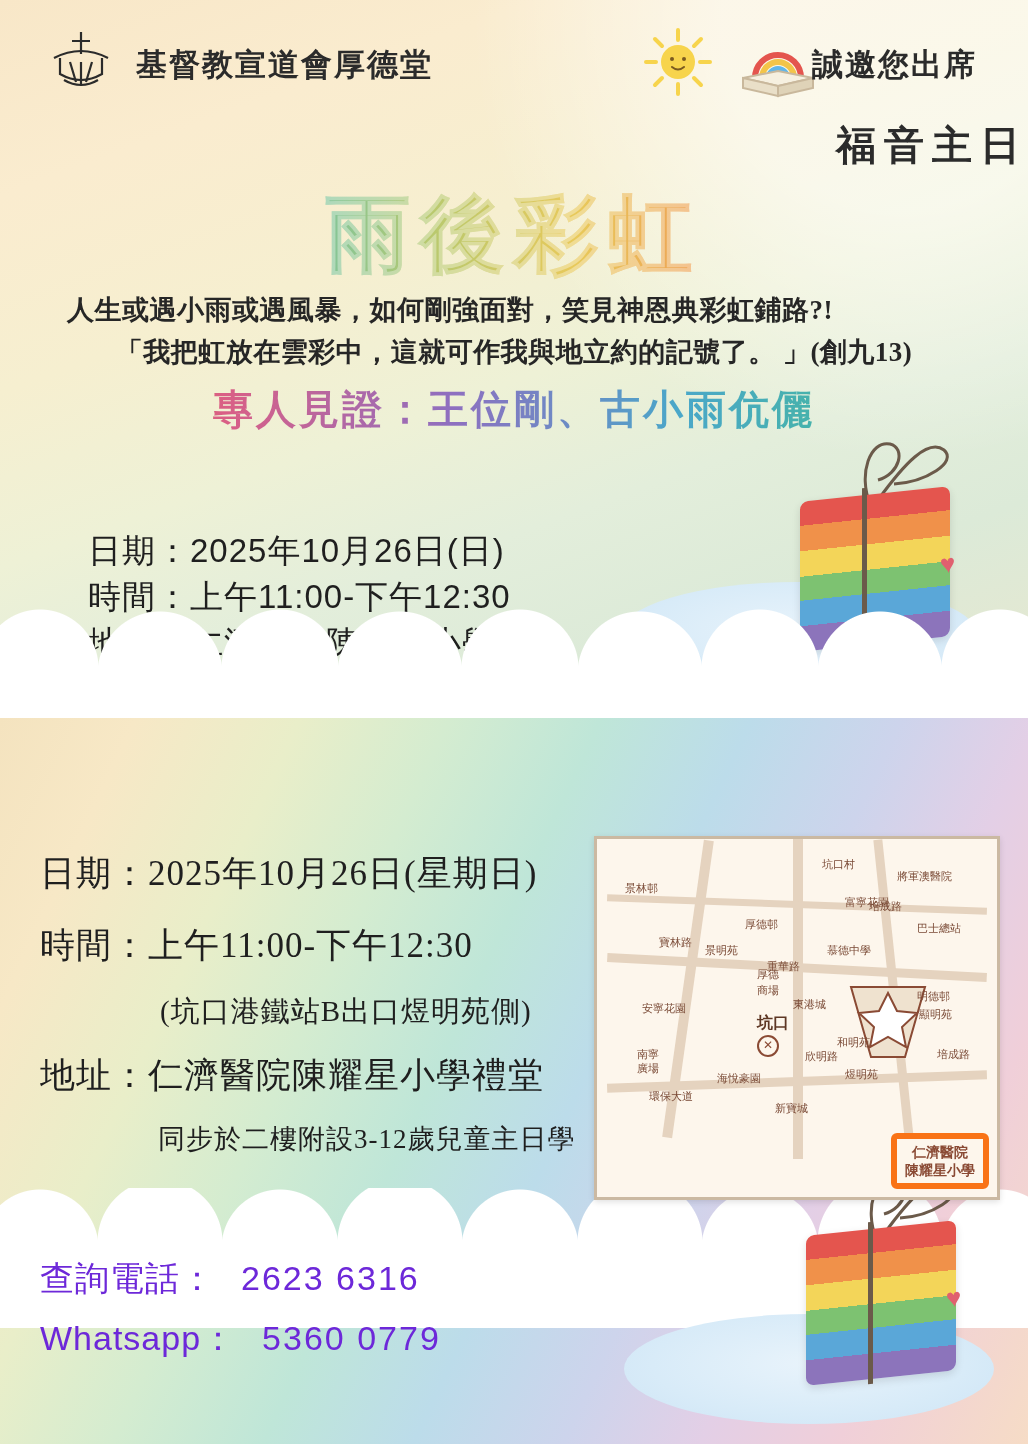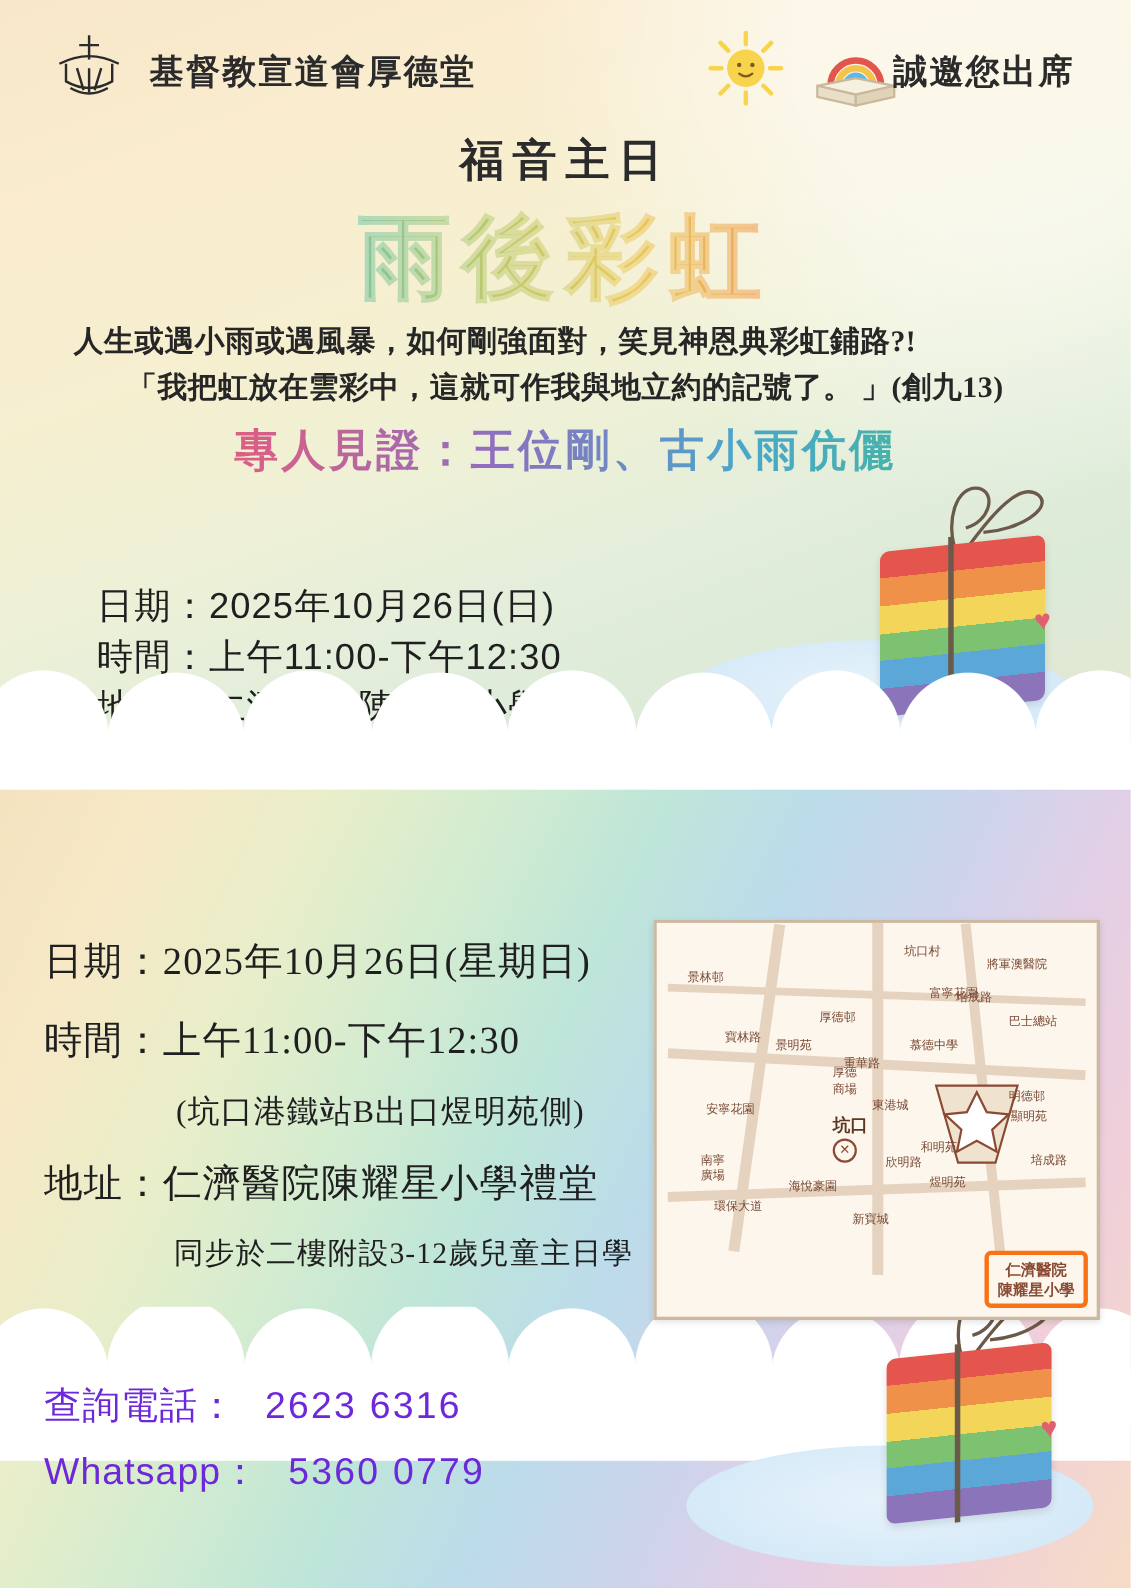--- a/index.html
+++ b/index.html
@@ -76,21 +76,21 @@
   }
   .sun{position:absolute;left:640px;top:24px;width:76px;height:76px;}
   .bookbow{position:absolute;left:735px;top:34px;width:86px;height:66px;}
   .invite{
     position:absolute;left:812px;top:44px;
     font-size:31px;font-weight:bold;color:#2b2b2b;letter-spacing:2px;
     font-family:"Liberation Serif","DejaVu Serif",serif;
   }
 
   .sub-title{
-    position:absolute;top:118px;left:0;width:1028px;text-align:center;
+    position:absolute;top:118px;left:0;width:1028px;text-align:right;
     font-size:40px;font-weight:bold;color:#2b2b2b;letter-spacing:8px;
     font-family:"Liberation Serif","DejaVu Serif",serif;
   }
   .main-title{
     position:absolute;top:178px;left:0;width:1028px;text-align:center;
     font-size:84px;font-weight:bold;letter-spacing:10px;
     font-family:"Liberation Serif","DejaVu Serif",serif;
     background:linear-gradient(90deg,#7fd4c1 0%,#4bb9a8 14%,#6fc3a6 28%,#b9c96e 42%,#e8c95a 56%,#ef9a53 70%,#ea6d6d 84%,#d95a86 100%);
     -webkit-background-clip:text;background-clip:text;color:transparent;
     -webkit-text-stroke:1px rgba(255,255,255,.35);
@@ -167,21 +167,21 @@
     background:#fdf6ec;border:3px solid #cbb9a2;
     box-shadow:0 2px 6px rgba(0,0,0,.12);overflow:hidden;
   }
   .map .mlabel{
     position:absolute;font-size:11px;color:#7a4a36;white-space:nowrap;
     font-family:"Liberation Sans","DejaVu Sans",sans-serif;
   }
   .map .mroad{position:absolute;background:#e5d3bf;}
   .map .mbig{font-size:16px;font-weight:bold;color:#5e3724;}
   .map .school-box{
-    position:absolute;right:8px;bottom:8px;border:4px solid #f97316;border-radius:6px;
+    position:absolute;right:8px;bottom:8px;border:6px solid #f97316;border-radius:6px;
     padding:4px 8px;font-size:14px;font-weight:bold;color:#8a4a34;line-height:18px;text-align:center;
     background:rgba(253,246,236,.9);
   }
   .map .xmark{position:absolute;width:18px;height:18px;border-radius:50%;border:2px solid #8a4a34;color:#8a4a34;font-size:12px;line-height:16px;text-align:center;}
 </style>
 </head>
 <body>
 
 <div class="poster">
 

